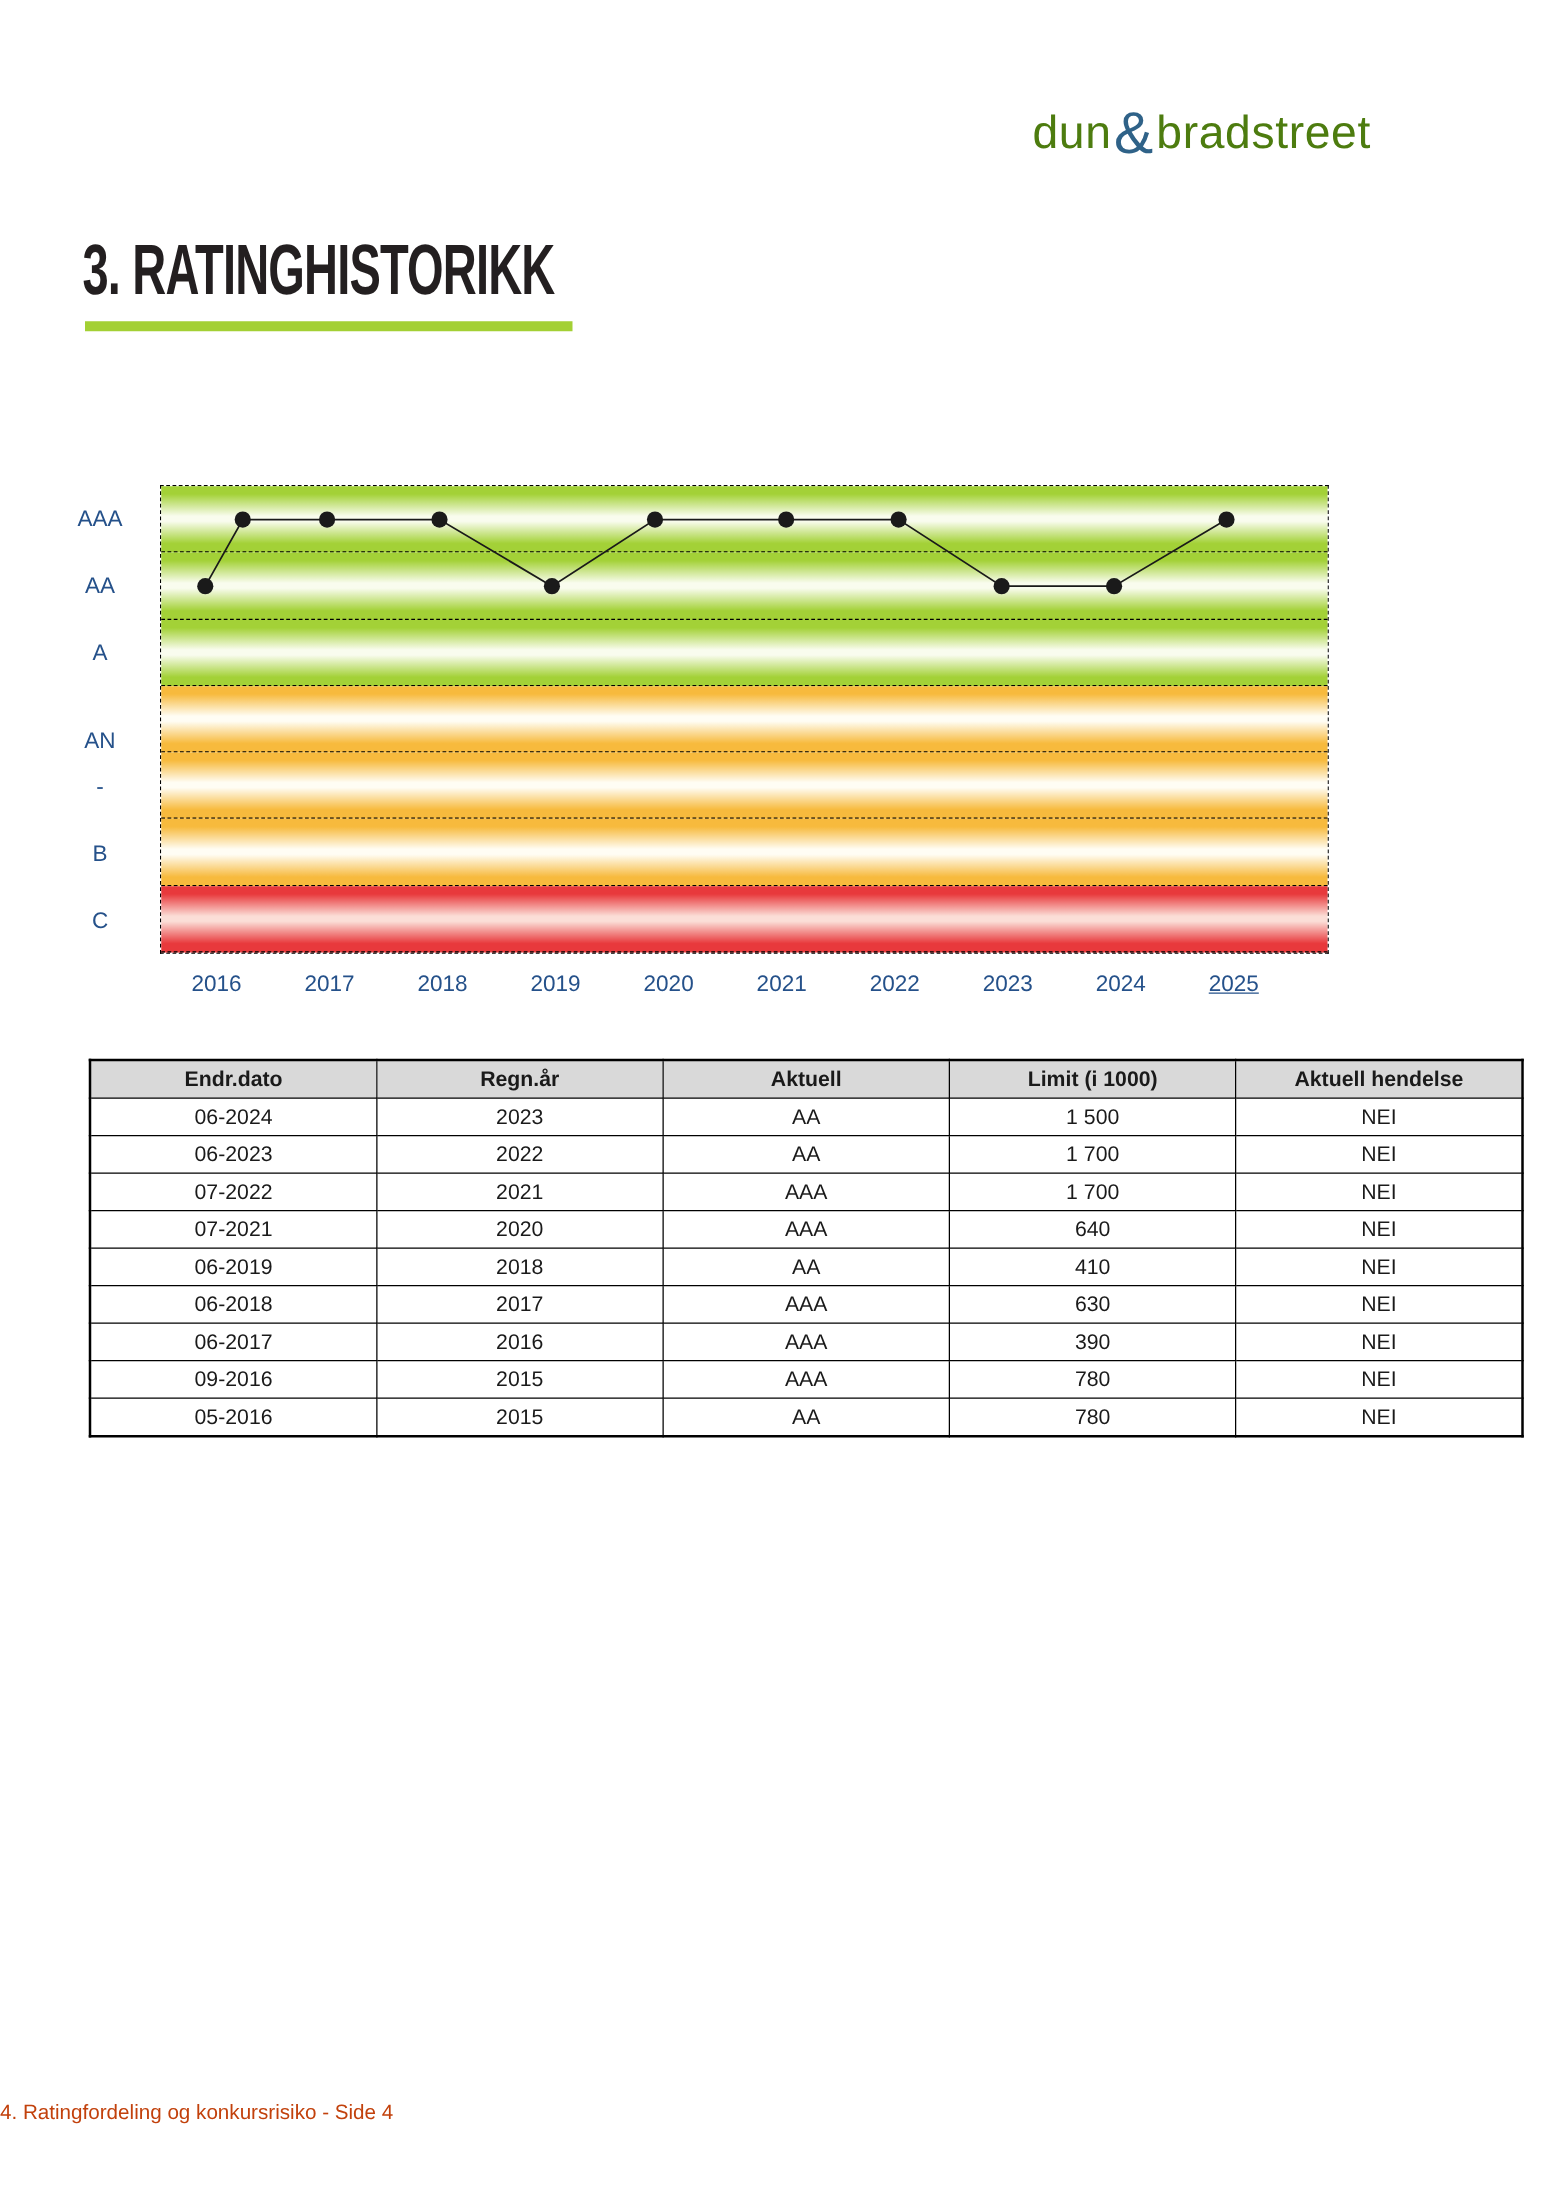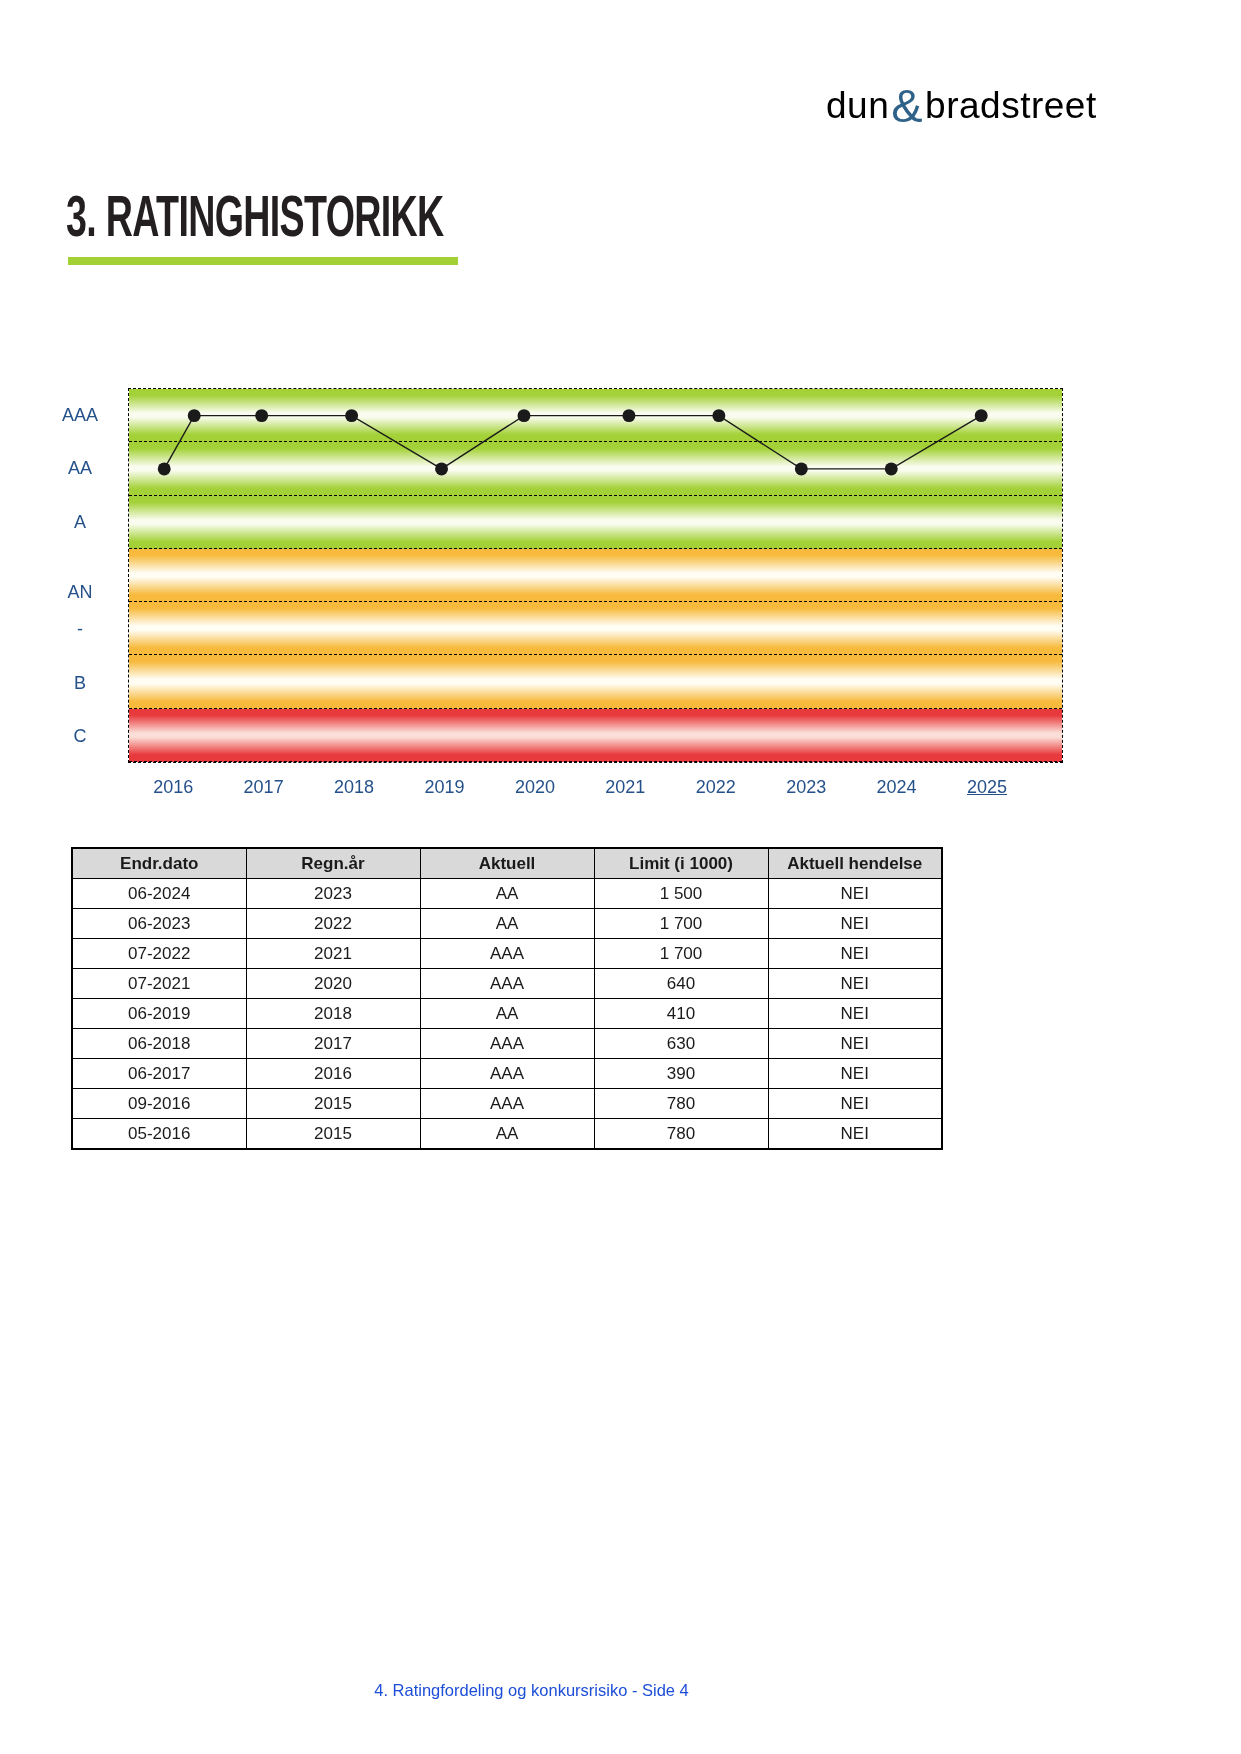--- a/index.html
+++ b/index.html
@@ -1,49 +1,49 @@
 <!DOCTYPE html>
 <html lang="no"><head>
 <meta charset="utf-8">
 <style>
   html,body{margin:0;padding:0;background:#ffffff;}
   .page{position:relative;width:1241px;height:1754px;background:#fff;overflow:hidden;
         font-family:"Liberation Sans", sans-serif;}
 
   
   .logo{position:absolute;top:78px;left:826px;white-space:nowrap;font-size:37px;letter-spacing:.5px;line-height:1;}
-  .logo .lt{color:#000000;}
+  .logo .lt{color:#4d7c0f;}
   .logo .amp{color:#2f6288;font-size:47px;position:relative;top:4px;margin:0 2px;}
 
   
   .heading{position:absolute;top:188px;left:66px;margin:0;font-size:57px;font-weight:700;
            color:#231f20;letter-spacing:-1px;line-height:1;white-space:nowrap;
            transform:scaleX(.66);transform-origin:left top;}
   .heading-rule{position:absolute;top:257px;left:68px;width:390px;height:8px;background:#a3d034;}
 
   
   .chart{position:absolute;top:388px;left:0;width:1241px;height:435px;}
   .plot{position:absolute;left:128px;top:0;width:935px;height:375px;box-sizing:border-box;
         border:1px dashed #000;display:flex;flex-direction:column;}
   .band{flex:1;border-bottom:1px dashed #000;}
   .band:last-child{border-bottom:none;}
   .plot svg{position:absolute;left:0;top:0;width:100%;height:100%;overflow:visible;}
   .ylabel{position:absolute;left:50px;width:60px;text-align:center;font-size:18px;color:#25518a;line-height:22px;}
   .xlabel{position:absolute;top:389px;width:90px;text-align:center;font-size:18px;color:#25518a;}
 
   
-  .rtable{position:absolute;top:847px;left:71px;width:872px;border-collapse:collapse;
+  .rtable{position:absolute;top:847px;left:71px;width:1148px;border-collapse:collapse;
           table-layout:fixed;border:2px solid #000;}
   .rtable th,.rtable td{border:1.5px solid #000;text-align:center;vertical-align:middle;
           font-size:17px;color:#1a1a1a;height:29px;padding:0 4px;overflow:hidden;}
   .rtable th{background:#d9d9d9;font-weight:700;}
 
   
-  .footer{position:absolute;top:1681px;left:0;width:1063px;text-align:center;
-          font-size:16.5px;color:#1d4ed8;}
+  .footer{position:absolute;top:1681px;left:0;width:1063px;text-align:left;
+          font-size:16.5px;color:#c2410c;}
 </style>
 </head>
 <body>
 
 <div class="page">
 
   <div class="logo"><span class="lt">dun</span><span class="amp">&amp;</span><span class="lt">bradstreet</span></div>
 
   <h1 class="heading">3. RATINGHISTORIKK</h1>
   <div class="heading-rule"></div>

